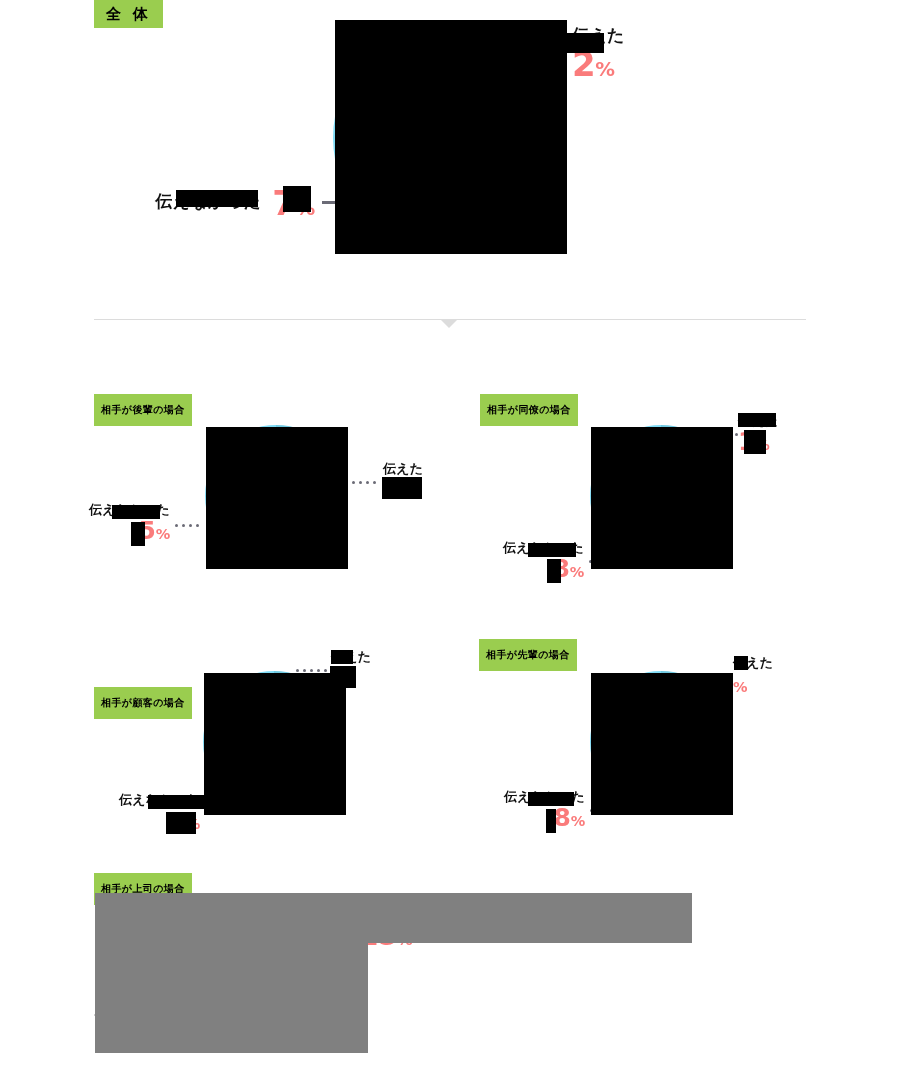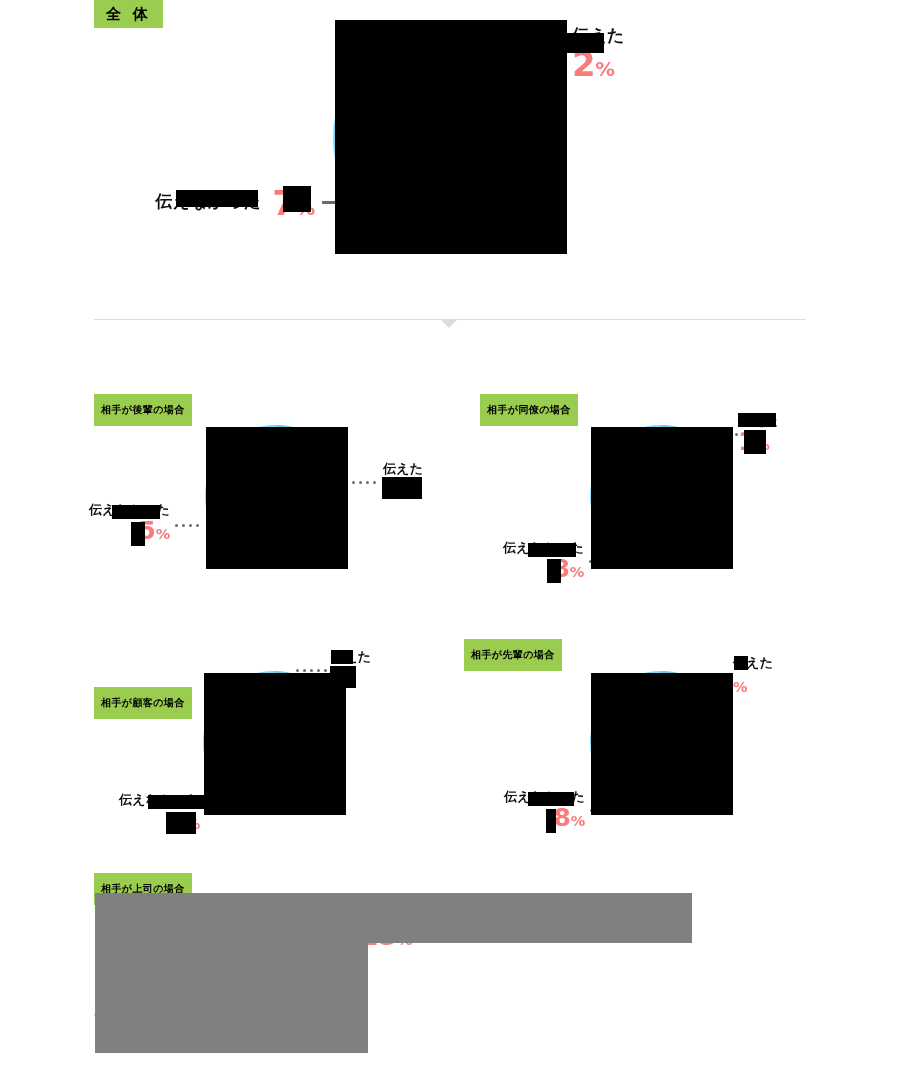--- a/index.html
+++ b/index.html
@@ -199,21 +199,21 @@
     <span class="lab">伝えなかった</span>
     <span class="num"><span></span><span class="pct">%</span></span>
   </div>
 
   <div class="redact" style="left:204px;top:673px;width:142px;height:142px;"></div>
   <div class="redact" style="left:331px;top:650px;width:22px;height:14px;"></div>
   <div class="redact" style="left:330px;top:666px;width:26px;height:22px;"></div>
   <div class="redact" style="left:148px;top:795px;width:58px;height:14px;"></div>
   <div class="redact" style="left:166px;top:812px;width:30px;height:22px;"></div>
 
-  <div class="badge small" style="left:464px;top:639px;text-align:right;">相手が先輩の場合</div>
+  <div class="badge small" style="left:479px;top:639px;text-align:right;">相手が先輩の場合</div>
 
   <div class="pie" id="pie-senior" style="left: 590px; top: 671px; width: 142px; height: 142px; background: conic-gradient(rgb(111, 200, 224) 0deg, rgb(111, 200, 224) 64.8deg, rgb(127, 219, 245) 64.8deg, rgb(127, 219, 245) 360deg);"></div>
 
   <div class="dots" style="left:700px;top:679px;">
     <i></i>
       <i></i>
       <i></i>
       <i></i>
       <i></i>
   </div>

